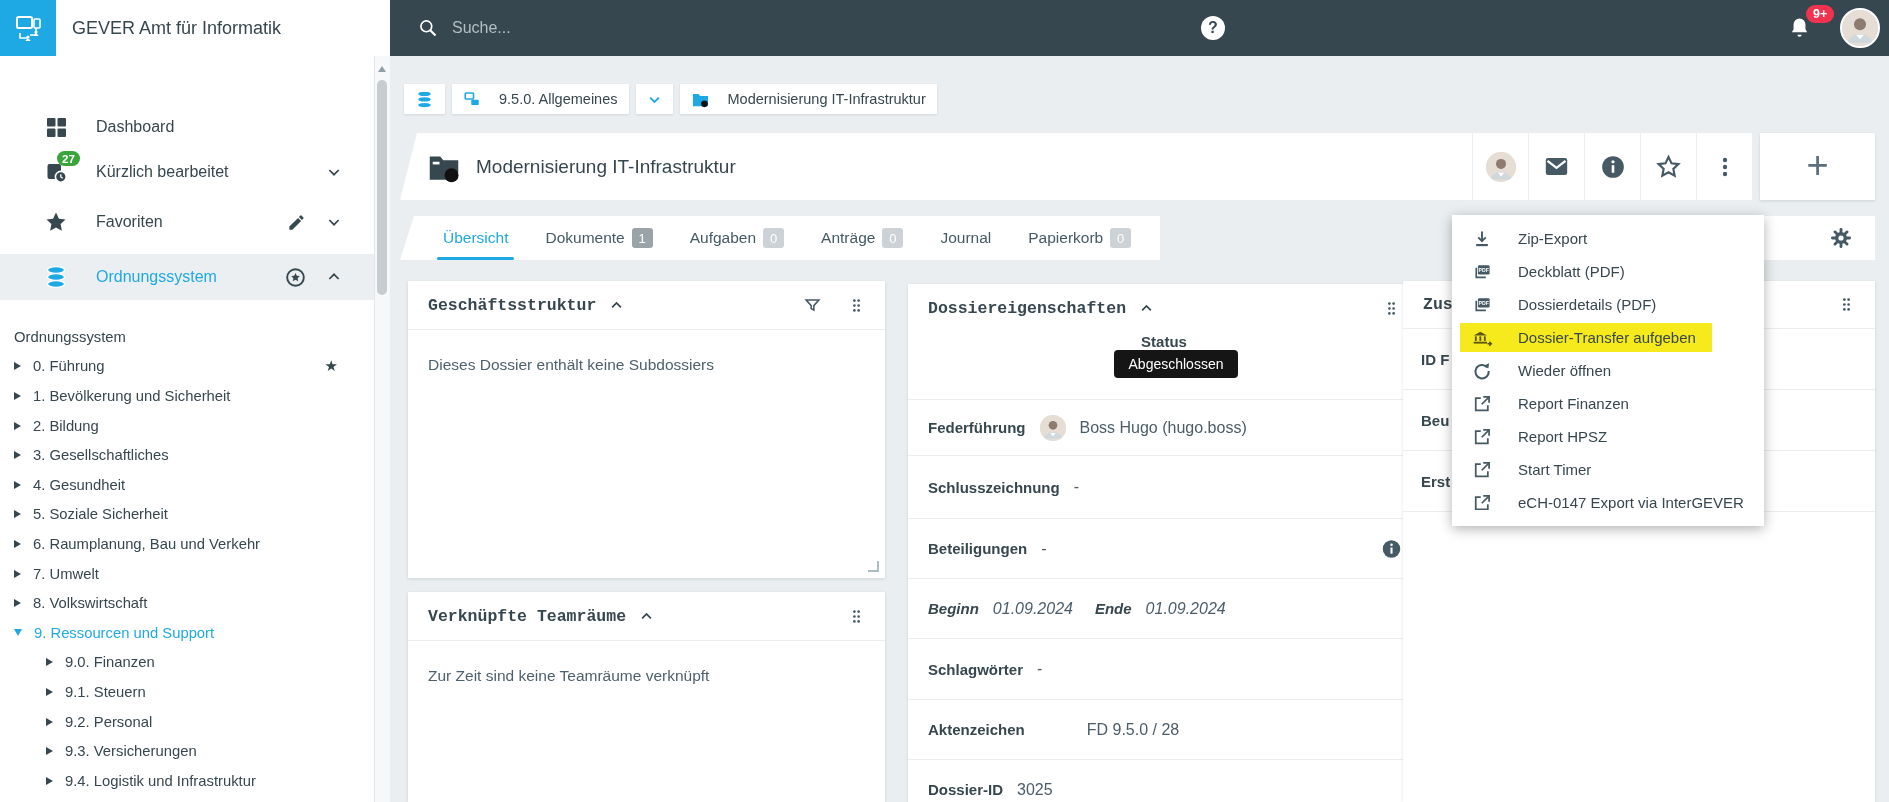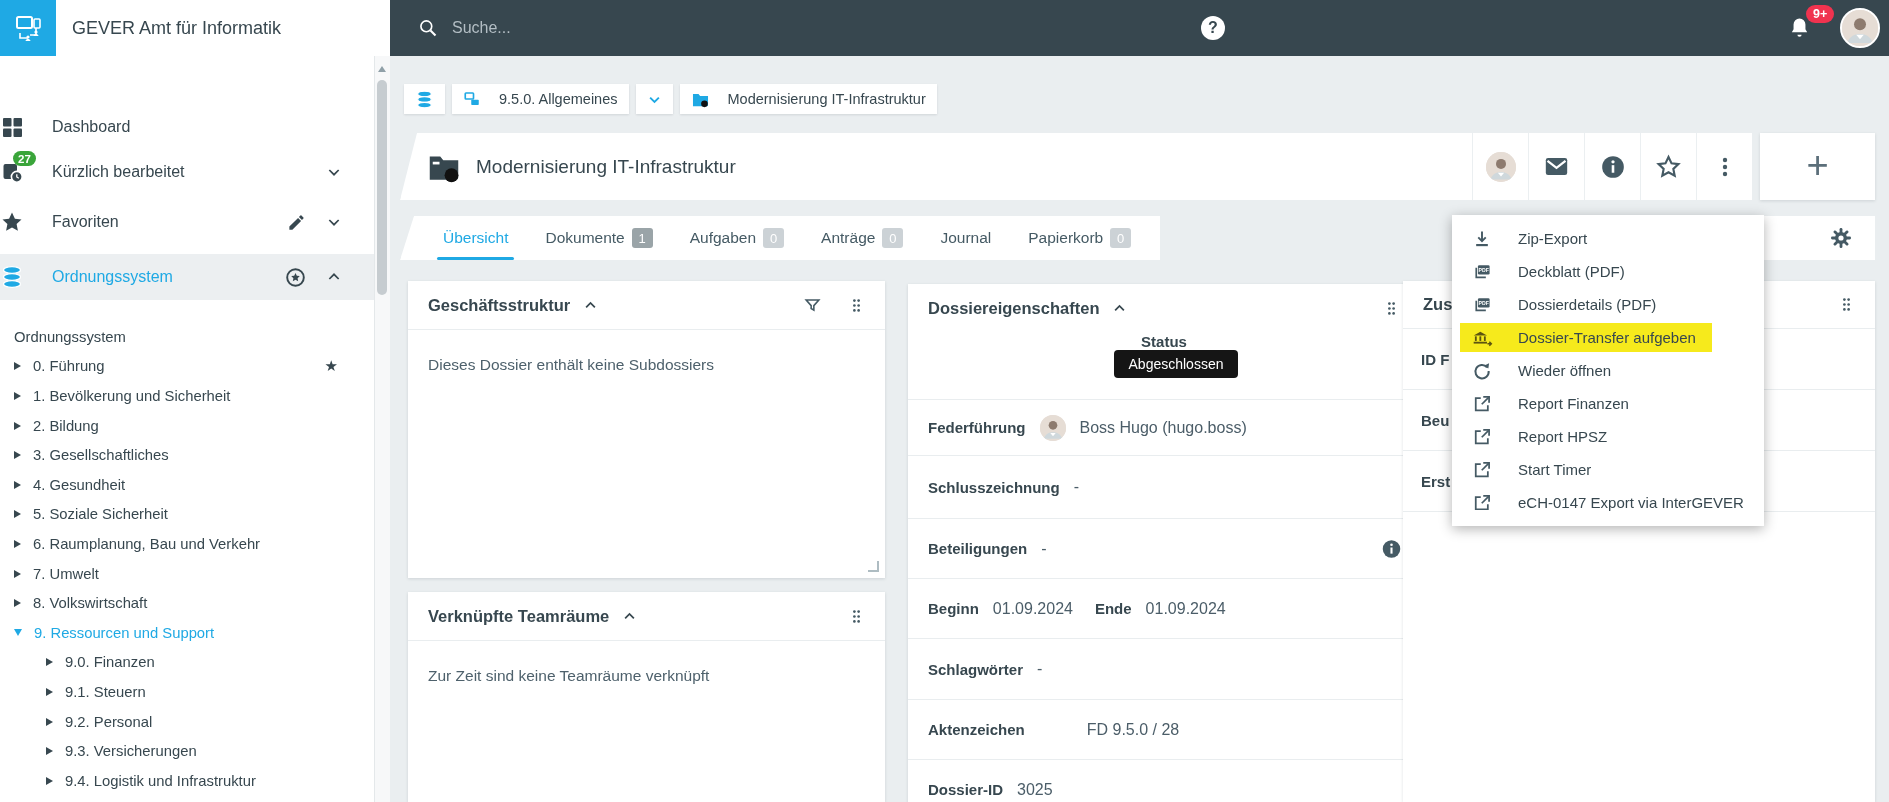--- a/index.html
+++ b/index.html
@@ -19,21 +19,21 @@
   .bell{position:absolute;left:1788px;top:16px;}
   .nbadge{position:absolute;left:1806px;top:5px;background:#f0334f;color:#fff;font-size:12.5px;font-weight:700;
           padding:2px 7px;border-radius:10px;z-index:41;}
   .avatar{border-radius:50%;overflow:hidden;background:#e8e0da;}
   .avatar-top{position:absolute;left:1840px;top:8px;width:40px;height:40px;border:2px solid #fff;box-sizing:border-box;}
   
   .sidebar{position:absolute;left:0;top:56px;width:390px;height:746px;background:#fff;z-index:30;}
   .scrollstrip{position:absolute;right:0;top:0;width:15px;height:100%;background:#f7f8f9;border-left:1px solid #e4e8ea;}
   .scroll-up{position:absolute;top:10px;left:3px;width:0;height:0;border-left:4.5px solid transparent;border-right:4.5px solid transparent;border-bottom:6px solid #90a0a8;}
   .scroll-thumb{position:absolute;top:24px;left:2px;width:10px;height:215px;background:#c6ccd0;border-radius:5px;}
-  .nav-row{position:absolute;left:0;width:374px;height:44px;display:flex;align-items:center;box-sizing:border-box;cursor:pointer;}
+  .nav-row{position:absolute;left:0;width:374px;height:44px;display:flex;align-items:center;padding-left:44px;box-sizing:border-box;cursor:pointer;}
   .nav-row .nlabel{font-size:16px;font-weight:500;margin-left:28px;color:#37474f;}
   .nav-row.active{background:#eceff1;height:46px;}
   .nav-row.active .nlabel{color:#1fa9e4;}
   .iwrap{position:relative;width:24px;height:24px;}
   .gbadge{position:absolute;top:-9px;left:13px;background:#3aa53a;color:#fff;font-size:11.5px;font-weight:700;padding:1.5px 5px;border-radius:9px;}
   .nav-right{position:absolute;right:32px;display:flex;align-items:center;gap:20px;}
   .tree{position:absolute;left:0;top:266px;width:374px;display:flex;flex-direction:column;}
   .trow{height:29.6px;flex:0 0 auto;display:flex;align-items:center;padding-left:14px;box-sizing:border-box;cursor:pointer;}
   .trow.header{cursor:default;}
   .trow.lvl1{padding-left:46px;}
@@ -62,21 +62,21 @@
   
   .tabs-card{left:10px;top:160px;width:760px;height:44px;clip-path:polygon(14px 0,100% 0,100% 100%,0 100%);display:flex;align-items:flex-start;padding-left:43px;box-sizing:border-box;gap:37px;}
   .tab{position:relative;height:100%;display:flex;align-items:center;gap:7px;font-size:15.5px;font-weight:500;color:#455a64;cursor:pointer;}
   .tab.active{color:#1fa9e4;}
   .tab.active::after{content:"";position:absolute;left:-6px;right:-6px;bottom:0;height:3px;background:#1fa9e4;border-radius:2px;}
   .tbadge{min-width:11px;height:20px;padding:0 5px;border-radius:3px;color:#fff;font-size:13px;display:flex;align-items:center;justify-content:center;}
   .tbadge.nz{background:#9aa4a8;}
   .tbadge.z{background:#ccd2d6;}
   .gear-card{left:1300px;top:160px;width:185px;height:44px;clip-path:polygon(14px 0,100% 0,100% 100%,0 100%);display:flex;align-items:center;justify-content:flex-end;padding-right:22px;box-sizing:border-box;}
   
-  .panel-head{height:49px;display:flex;align-items:center;padding:0 20px;border-bottom:1px solid #e9edef;box-sizing:border-box;}
+  .panel-head{height:49px;display:flex;align-items:center;padding:0 20px;border-bottom:1px solid #e9edef;box-sizing:border-box;font-family:Liberation Mono, monospace;}
   .panel-title{font-size:16.5px;font-weight:600;color:#37474f;}
   .head-chev{margin-left:13px;cursor:pointer;}
   .head-right{margin-left:auto;display:flex;align-items:center;gap:26px;}
   .empty-text{font-size:15.5px;color:#4e616c;padding:26px 20px;}
   .card-gs{left:18px;top:225px;width:477px;height:297px;}
   .card-tr{left:18px;top:536px;width:477px;height:210px;}
   .resize-corner{position:absolute;right:6px;bottom:6px;width:9px;height:9px;border-right:2px solid #aebcc2;border-bottom:2px solid #aebcc2;}
   .card-props{left:518px;top:228px;width:512px;height:521px;overflow:hidden;}
   .prow{display:flex;align-items:center;padding:0 20px;border-top:1px solid #e9edef;box-sizing:border-box;position:relative;}
   .prow:first-of-type{border-top:none;flex-direction:column;}
@@ -535,21 +535,21 @@
           <span class="plabel">Beteiligungen</span>
           <span class="pval">-</span>
           <span class="rowinfo">
             <svg width="21" height="21" viewBox="0 0 24 24">
               <circle cx="12" cy="12" r="10" fill="#455a64"></circle>
               <rect x="10.8" y="10.3" width="2.4" height="7" fill="#fff"></rect>
               <circle cx="12" cy="7.2" r="1.5" fill="#fff"></circle>
             </svg>
           </span>
         </div>
-        <div class="prow" style="height: 60px;">
+        <div class="prow" style="height: 60px; font-style: italic;">
           <span class="plabel">Beginn</span>
           <span class="pval">01.09.2024</span>
           <span class="plabel plabel2">Ende</span>
           <span class="pval">01.09.2024</span>
         </div>
         <div class="prow" style="height: 61px;">
           <span class="plabel">Schlagwörter</span>
           <span class="pval">-</span>
         </div>
         <div class="prow" style="height: 60px; gap: 48px;">

